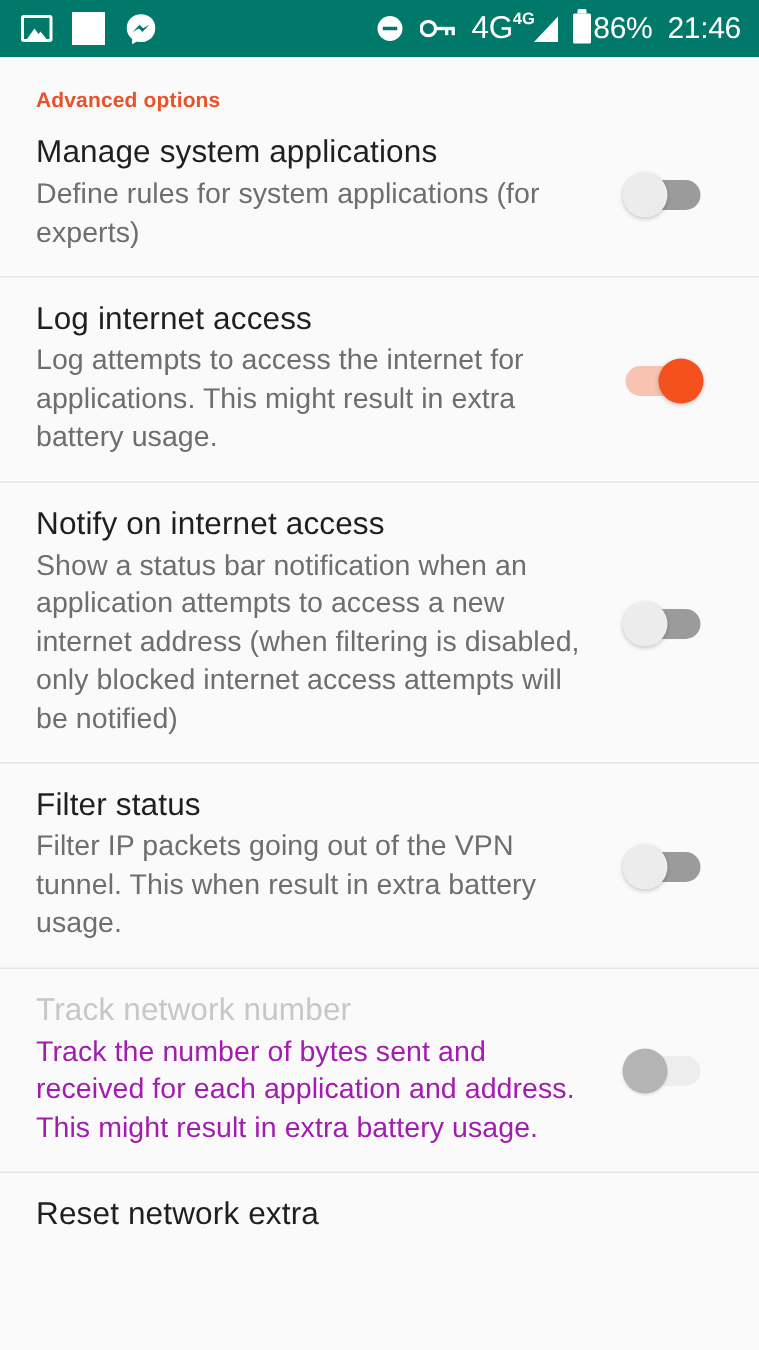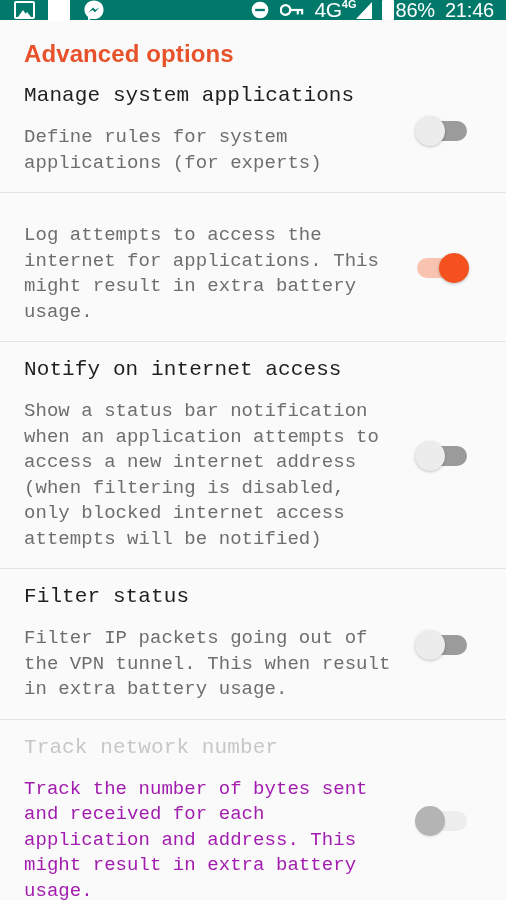--- a/index.html
+++ b/index.html
@@ -10,21 +10,21 @@
     width: 506px;
     height: 900px;
     overflow: hidden;
     background: #fafafa;
     font-family: "Liberation Sans", sans-serif;
     -webkit-font-smoothing: antialiased;
   }
 
   
   .status-bar {
-    height: 20px;
+    height: 38px;
     background: #00796b;
     display: flex;
     align-items: center;
     padding: 0 12px 0 14px;
     box-sizing: border-box;
     color: #ffffff;
   }
   .status-left {
     display: flex;
     align-items: center;
@@ -140,54 +140,53 @@
     line-height: 20px;
     letter-spacing: -0.2px;
   }
 
   
   .content {
     background: #fafafa;
   }
   .section-header {
     color: #e8522b;
-    font-size: 24px;
+    font-size: 14px;
     font-weight: 700;
     padding: 20px 24px 14px 24px;
     letter-spacing: 0.1px;
   }
   .pref-item {
     display: flex;
     align-items: flex-start;
     padding: 14px 24px 16px 24px;
     border-top: 1px solid #e4e4e4;
     background: #fafafa;
     box-sizing: border-box;
   }
   .pref-item.first {
     border-top: 0;
     padding-top: 0;
   }
   .pref-text {
     flex: 1;
     min-width: 0;
     padding-right: 10px;
-    font-family: Liberation Mono, monospace;
   }
   .pref-title {
     font-size: 21px;
     color: #1f1f1f;
     line-height: 27px;
     letter-spacing: 0.1px;
   }
   .pref-summary {
     font-size: 19px;
     color: #6e6e6e;
     line-height: 25.5px;
-    margin-top: 16px;
+    margin-top: 2px;
     letter-spacing: 0.05px;
   }
   .pref-item.disabled .pref-title { color: #c7c7c7; }
   .pref-item.disabled .pref-summary { color: #a21caf; }
 
   .toggle-cell {
     width: 80px;
     flex: 0 0 80px;
     display: flex;
     align-items: center;
@@ -284,20 +283,21 @@
     <div class="toggle-cell">
       <div class="switch">
         <div class="track"></div>
         <div class="thumb"></div>
       </div>
     </div>
   </div>
 
   <div class="pref-item">
     <div class="pref-text">
+      <div class="pref-title">Log internet access</div>
       <div class="pref-summary">Log attempts to access the internet for applications. This might result in extra battery usage.</div>
     </div>
     <div class="toggle-cell">
       <div class="switch on">
         <div class="track"></div>
         <div class="thumb"></div>
       </div>
     </div>
   </div>
 

